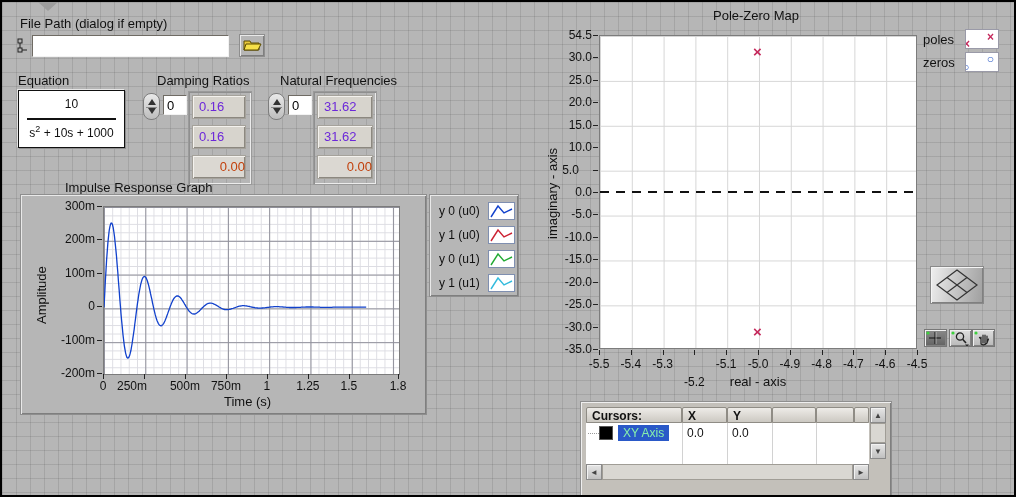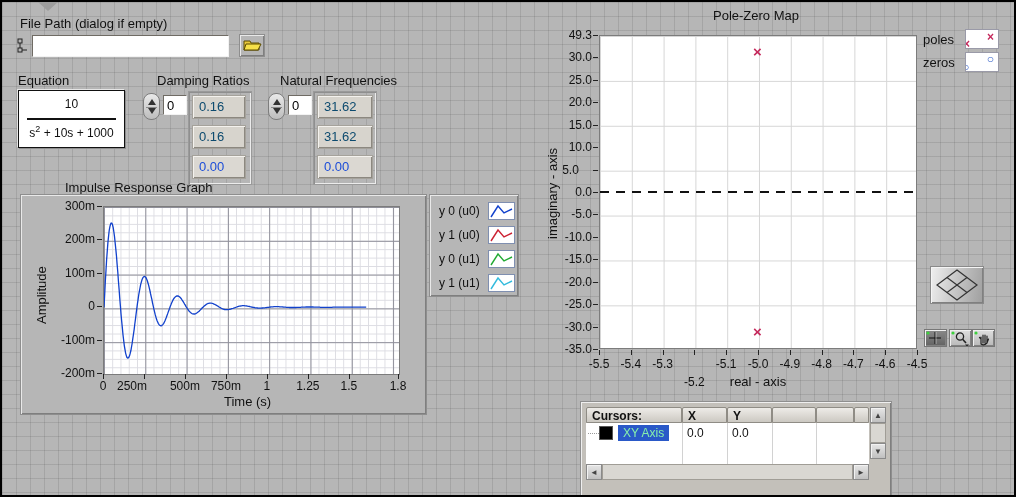--- a/index.html
+++ b/index.html
@@ -32,23 +32,23 @@
   .spinner{position:absolute;width:17px;height:27px;border-radius:8px;background:linear-gradient(#e9e9e9,#bdbdbd);
     border:1px solid #7d7d7d;cursor:pointer;}
   .spin-up,.spin-dn{position:absolute;left:4px;width:0;height:0;border-left:4px solid transparent;border-right:4px solid transparent;}
   .spin-up{top:5px;border-bottom:6px solid #333;}
   .spin-dn{bottom:5px;border-top:6px solid #333;}
   .spin-mid{position:absolute;left:2px;right:2px;top:13px;border-top:1px solid #8a8a8a;}
   .idx-field{position:absolute;width:24px;height:20px;font-size:13px;padding:1px 3px;outline:none;}
   
   .arr-frame{position:absolute;width:64px;height:94px;border:1px solid #9a9a9a;
     box-shadow:inset 1px 1px 0 #8f8f8f, inset -1px -1px 0 #ececec;}
-  .arr-cell{position:absolute;width:54px;height:24px;background:#d7d4cd;font-size:13px;color:#0c4a6e;
+  .arr-cell{position:absolute;width:54px;height:24px;background:#d7d4cd;font-size:13px;color:#6d28d9;
     padding:3px 0 0 6px;box-shadow:inset 1px 1px 0 #f4f2ee, inset -1px -1px 0 #8c8880;border:1px solid #a5a29b;}
-  .arr-cell.disabled{color:#1d4ed8;background:#dbd8d2;}
+  .arr-cell.disabled{color:#c2410c;background:#dbd8d2;text-align:right;}
   
   .graph-panel{position:absolute;}
   .plot-area{position:absolute;background:#fff;border:1px solid #7c7c7c;}
   #impulse-plot{
     left:101px;top:204px;width:297px;height:169px;
     background-image:
       linear-gradient(to right,#90909a 0 1px,transparent 1px),
       linear-gradient(to bottom,#90909a 0 1px,transparent 1px),
       linear-gradient(to right,#dcdce2 0 1px,transparent 1px),
       linear-gradient(to bottom,#dcdce2 0 1px,transparent 1px);
@@ -225,21 +225,21 @@
   <div class="lbl" style="left:593px;top:6px;width:322px;text-align:center;">Pole-Zero Map</div>
   <div class="plot-area" id="pz-plot"></div>
   <div class="zero-dash"></div>
   <div id="pz-marks">
       <div class="pole-mark" style="left: 751px; top: 42.0457px; color: rgb(197, 41, 92);">×</div>
       <div class="pole-mark" style="left: 751px; top: 321.954px; color: rgb(197, 41, 92);">×</div>
     </div>
   <div class="axis-title rot" style="left:543px;top:237px;">imaginary - axis</div>
   <div class="axis-title" style="left:597px;top:372px;width:318px;text-align:center;">real - axis</div>
   <div id="pz-ticks">
-      <div class="tick-label" style="left: 547px; top: 26px; width: 43px; text-align: right;">49.3</div>
+      <div class="tick-label" style="left: 547px; top: 26px; width: 43px; text-align: right;">54.5</div>
       <div class="tickmark" style="left: 591px; top: 33px; width: 5px; height: 1px;"></div>
       <div class="tick-label" style="left: 547px; top: 48.4286px; width: 43px; text-align: right;">30.0</div>
       <div class="tickmark" style="left: 591px; top: 55.4286px; width: 5px; height: 1px;"></div>
       <div class="tick-label" style="left: 547px; top: 70.8571px; width: 43px; text-align: right;">25.0</div>
       <div class="tickmark" style="left: 591px; top: 77.8571px; width: 5px; height: 1px;"></div>
       <div class="tick-label" style="left: 547px; top: 93.2857px; width: 43px; text-align: right;">20.0</div>
       <div class="tickmark" style="left: 591px; top: 100.286px; width: 5px; height: 1px;"></div>
       <div class="tick-label" style="left: 547px; top: 115.714px; width: 43px; text-align: right;">15.0</div>
       <div class="tickmark" style="left: 591px; top: 122.714px; width: 5px; height: 1px;"></div>
       <div class="tick-label" style="left: 547px; top: 138.143px; width: 43px; text-align: right;">10.0</div>

